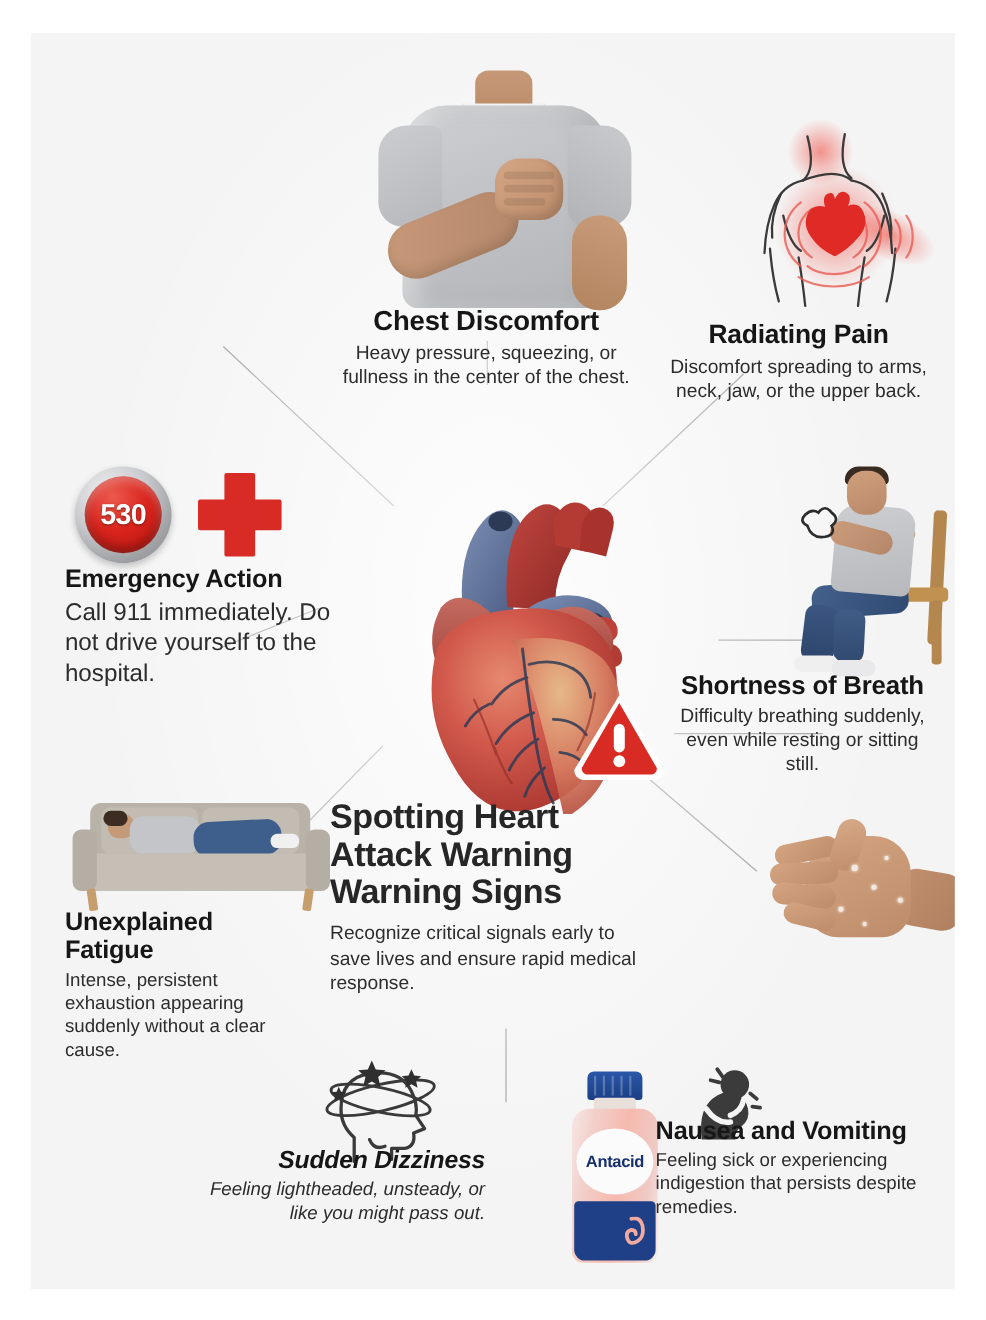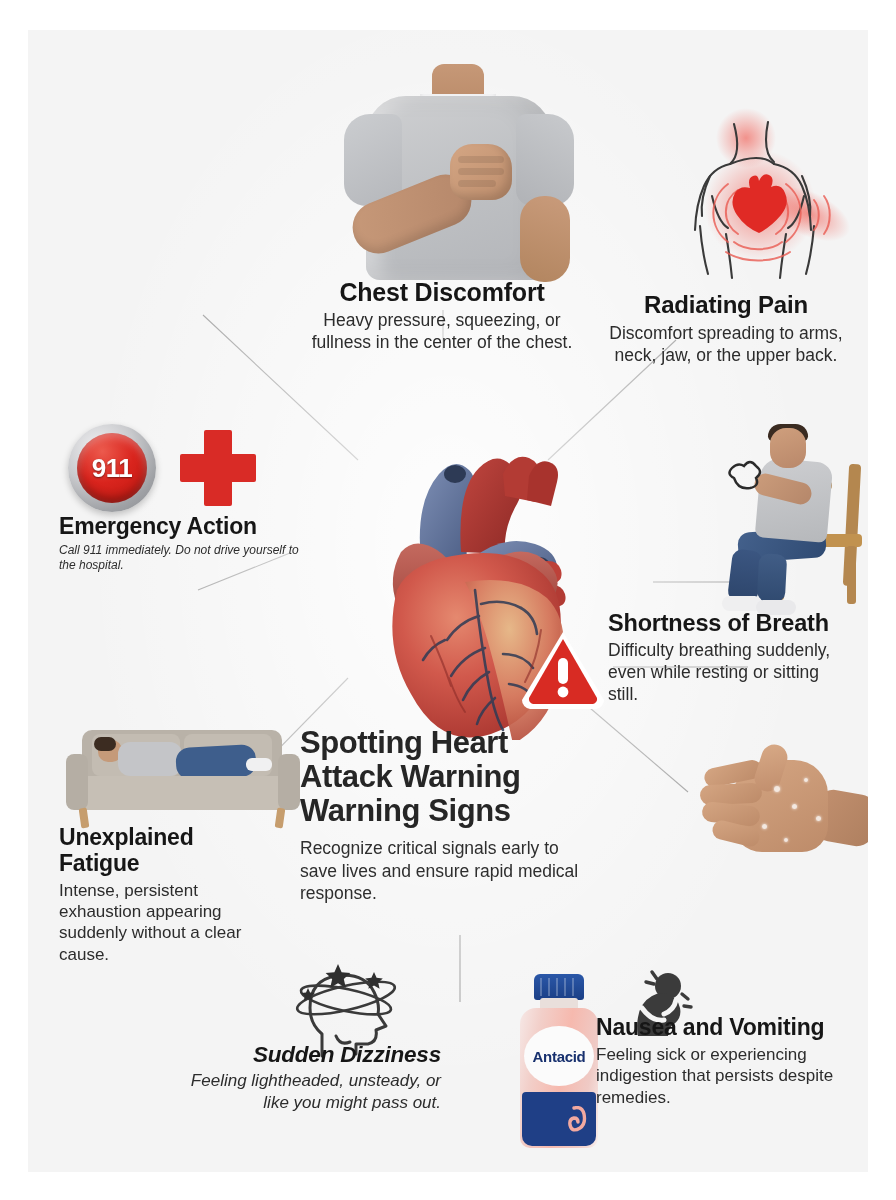--- a/index.html
+++ b/index.html
@@ -54,23 +54,23 @@
   #blk-chest { left: 268px; top: 248px; width: 292px; text-align: center; }
   #blk-chest .b-title { font-size: 25px; }
   #blk-chest .b-desc { font-size: 17.5px; }
 
   #blk-radiating { left: 580px; top: 262px; width: 236px; text-align: center; }
   #blk-radiating .b-title { font-size: 24px; }
   #blk-radiating .b-desc { font-size: 17.5px; }
 
   #blk-emergency { left: 31px; top: 484px; width: 250px; text-align: left; }
   #blk-emergency .b-title { font-size: 23px; }
-  #blk-emergency .b-desc { font-size: 12px; font-style: italic; }
-
-  #blk-breath { left: 580px; top: 580px; width: 243px; text-align: left; }
+  #blk-emergency .b-desc { font-size: 22px; }
+
+  #blk-breath { left: 580px; top: 580px; width: 243px; text-align: center; }
   #blk-breath .b-title { font-size: 23.5px; }
   #blk-breath .b-desc { font-size: 17.5px; }
 
   #blk-fatigue { left: 31px; top: 795px; width: 205px; text-align: left; }
   #blk-fatigue .b-title { font-size: 23px; }
   #blk-fatigue .b-desc { font-size: 17px; }
 
   #blk-sweats { left: 618px; top: 810px; width: 205px; text-align: right; }
   #blk-sweats .b-title { font-size: 23.5px; }
   #blk-sweats .b-desc { font-size: 17px; }
@@ -298,21 +298,21 @@
         <path d="M62 156 a42 24 0 0 0 64 0"></path>
         <path d="M150 104 a14 20 0 0 1 0 30"></path>
         <path d="M160 100 a18 26 0 0 1 0 38"></path>
       </g>
       <path d="M86 92 q-3 -10 3 -12 q5 -2 6 5 q4 -9 10 -6 q6 3 2 12 q10 -4 14 6 q5 11 -4 22 q-10 12 -22 18 q-14 -6 -22 -18 q-8 -12 -2 -22 q5 -8 15 -5z" fill="#e02a25"></path>
     </svg>
   </div>
 
   <div class="art" id="art-911">
     <div class="btn911">
-      <span>911</span>
+      <span>530</span>
     </div>
     <div class="cross">
         <i></i>
         <i></i>
       </div>
   </div>
 
   <div class="art" id="art-heart">
     <svg viewBox="0 0 290 300" width="290" height="300">
       <defs>

